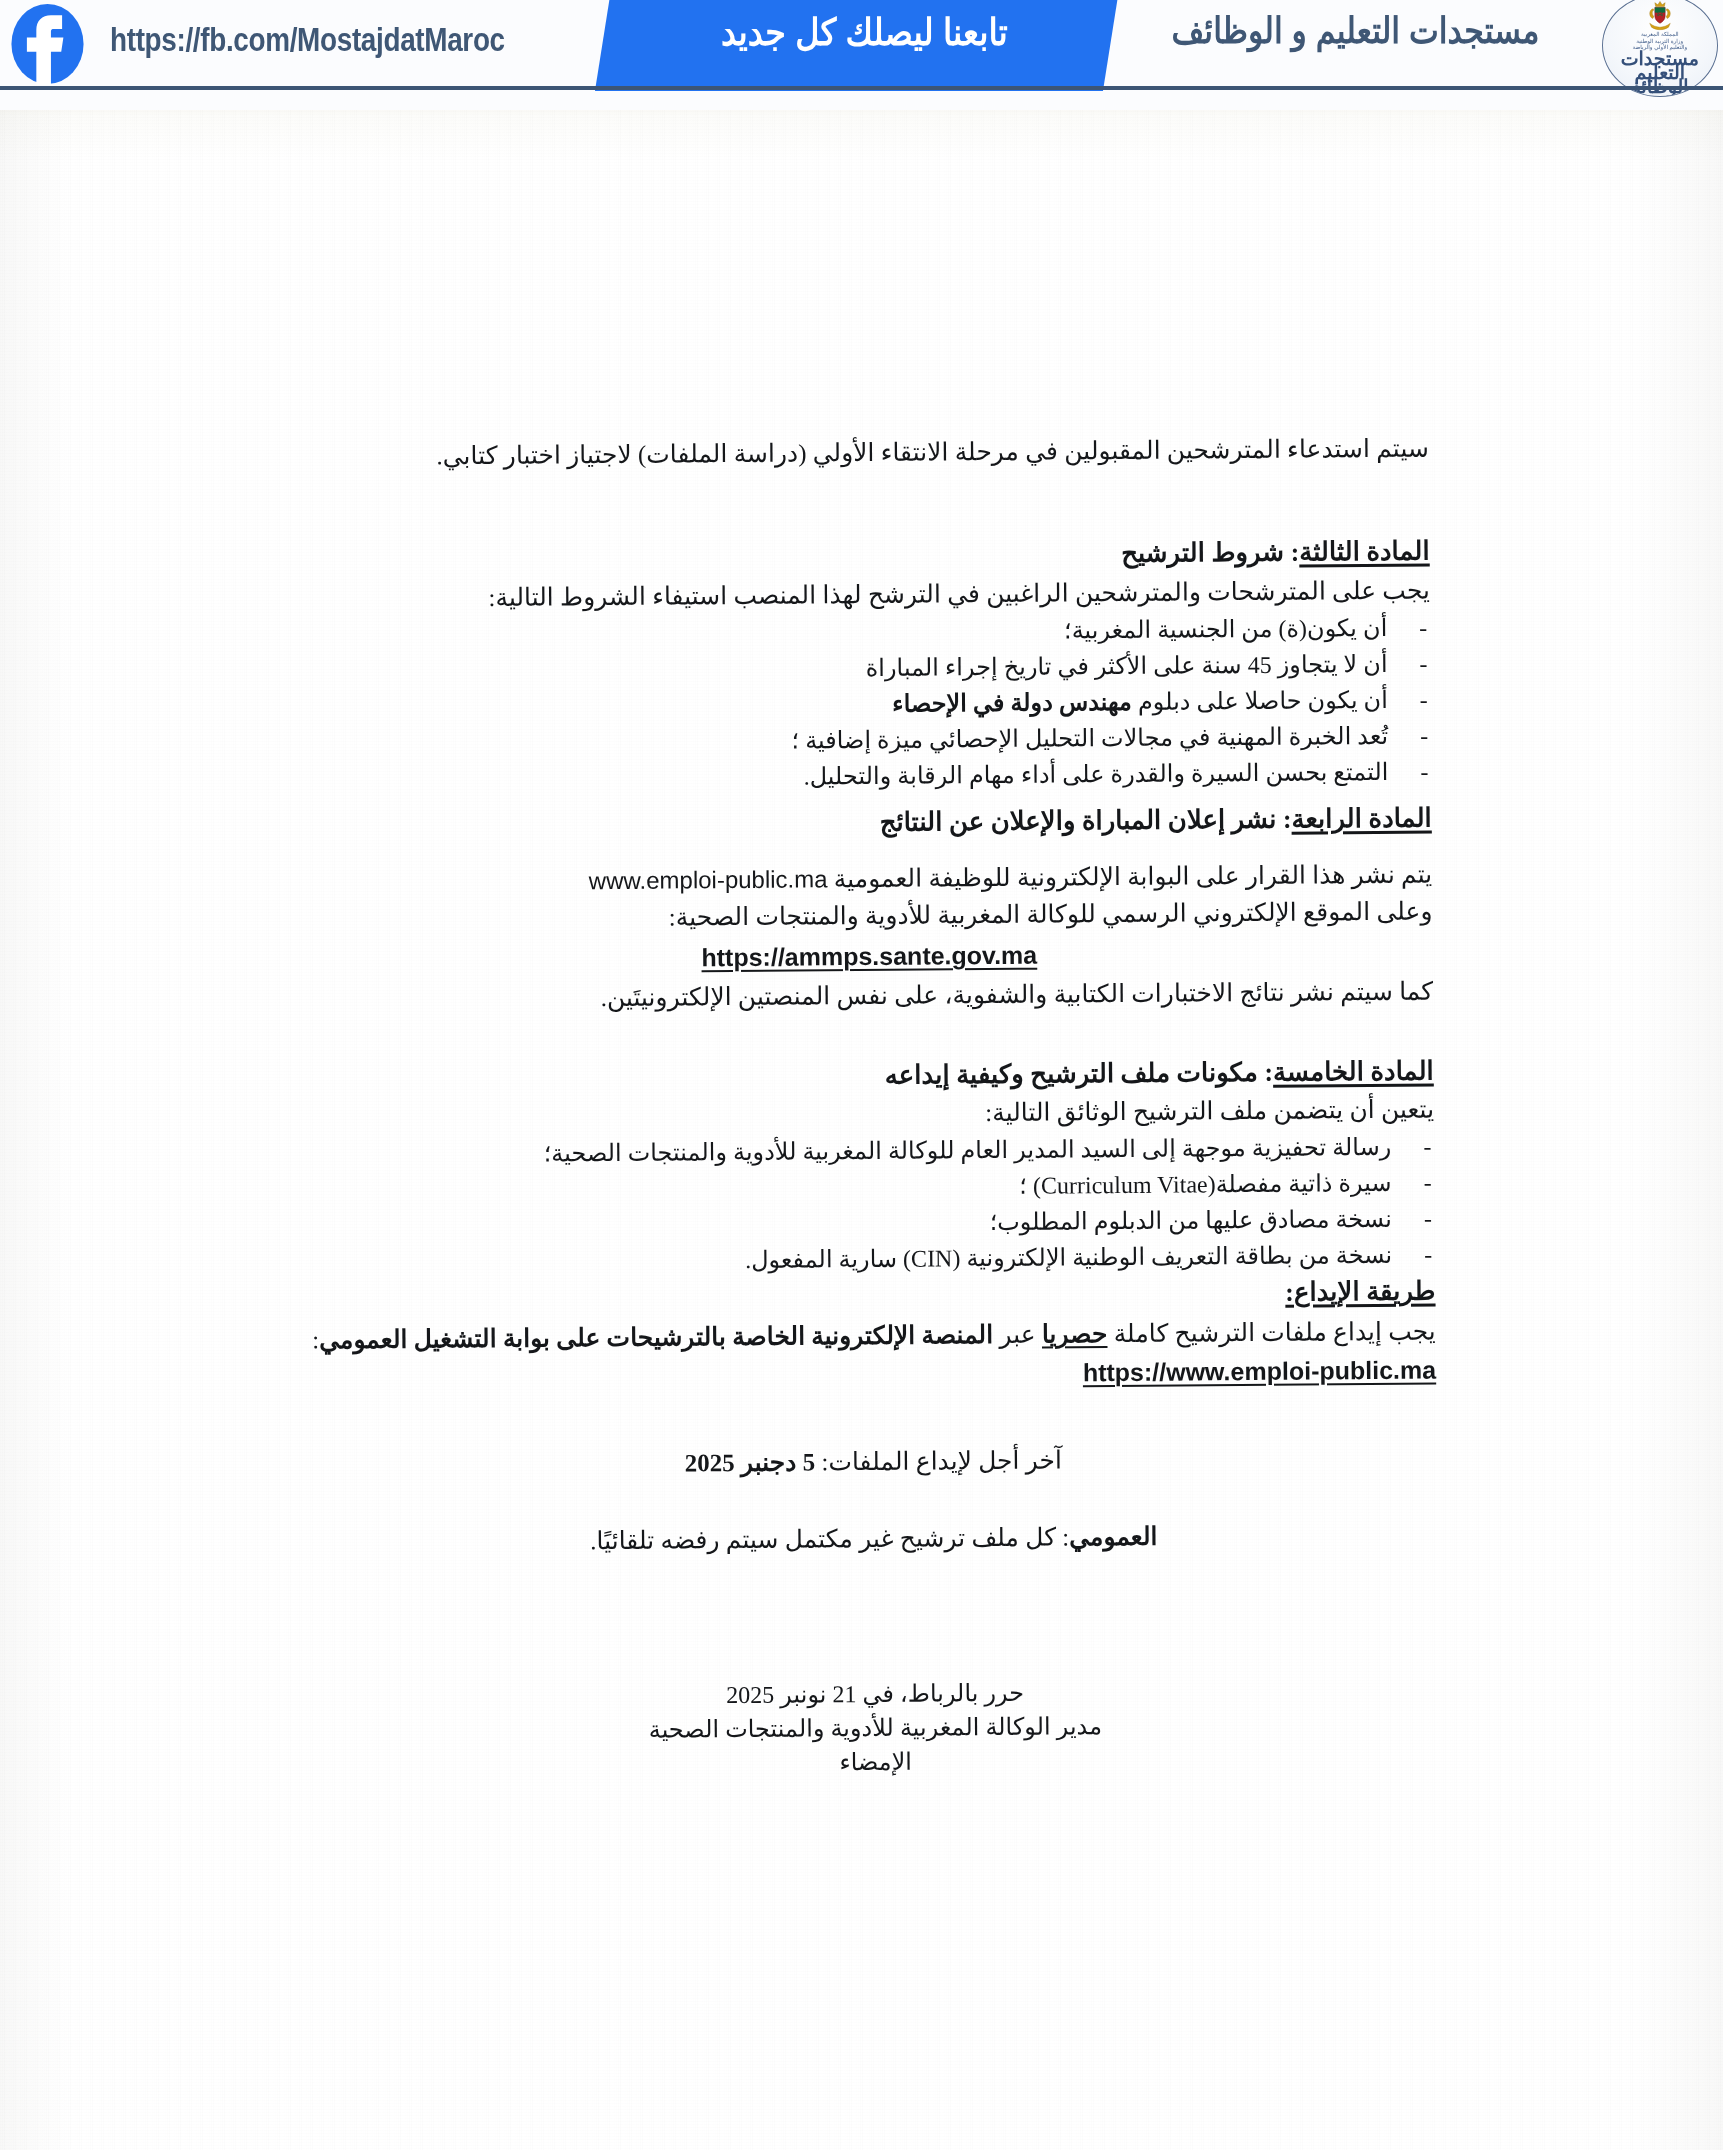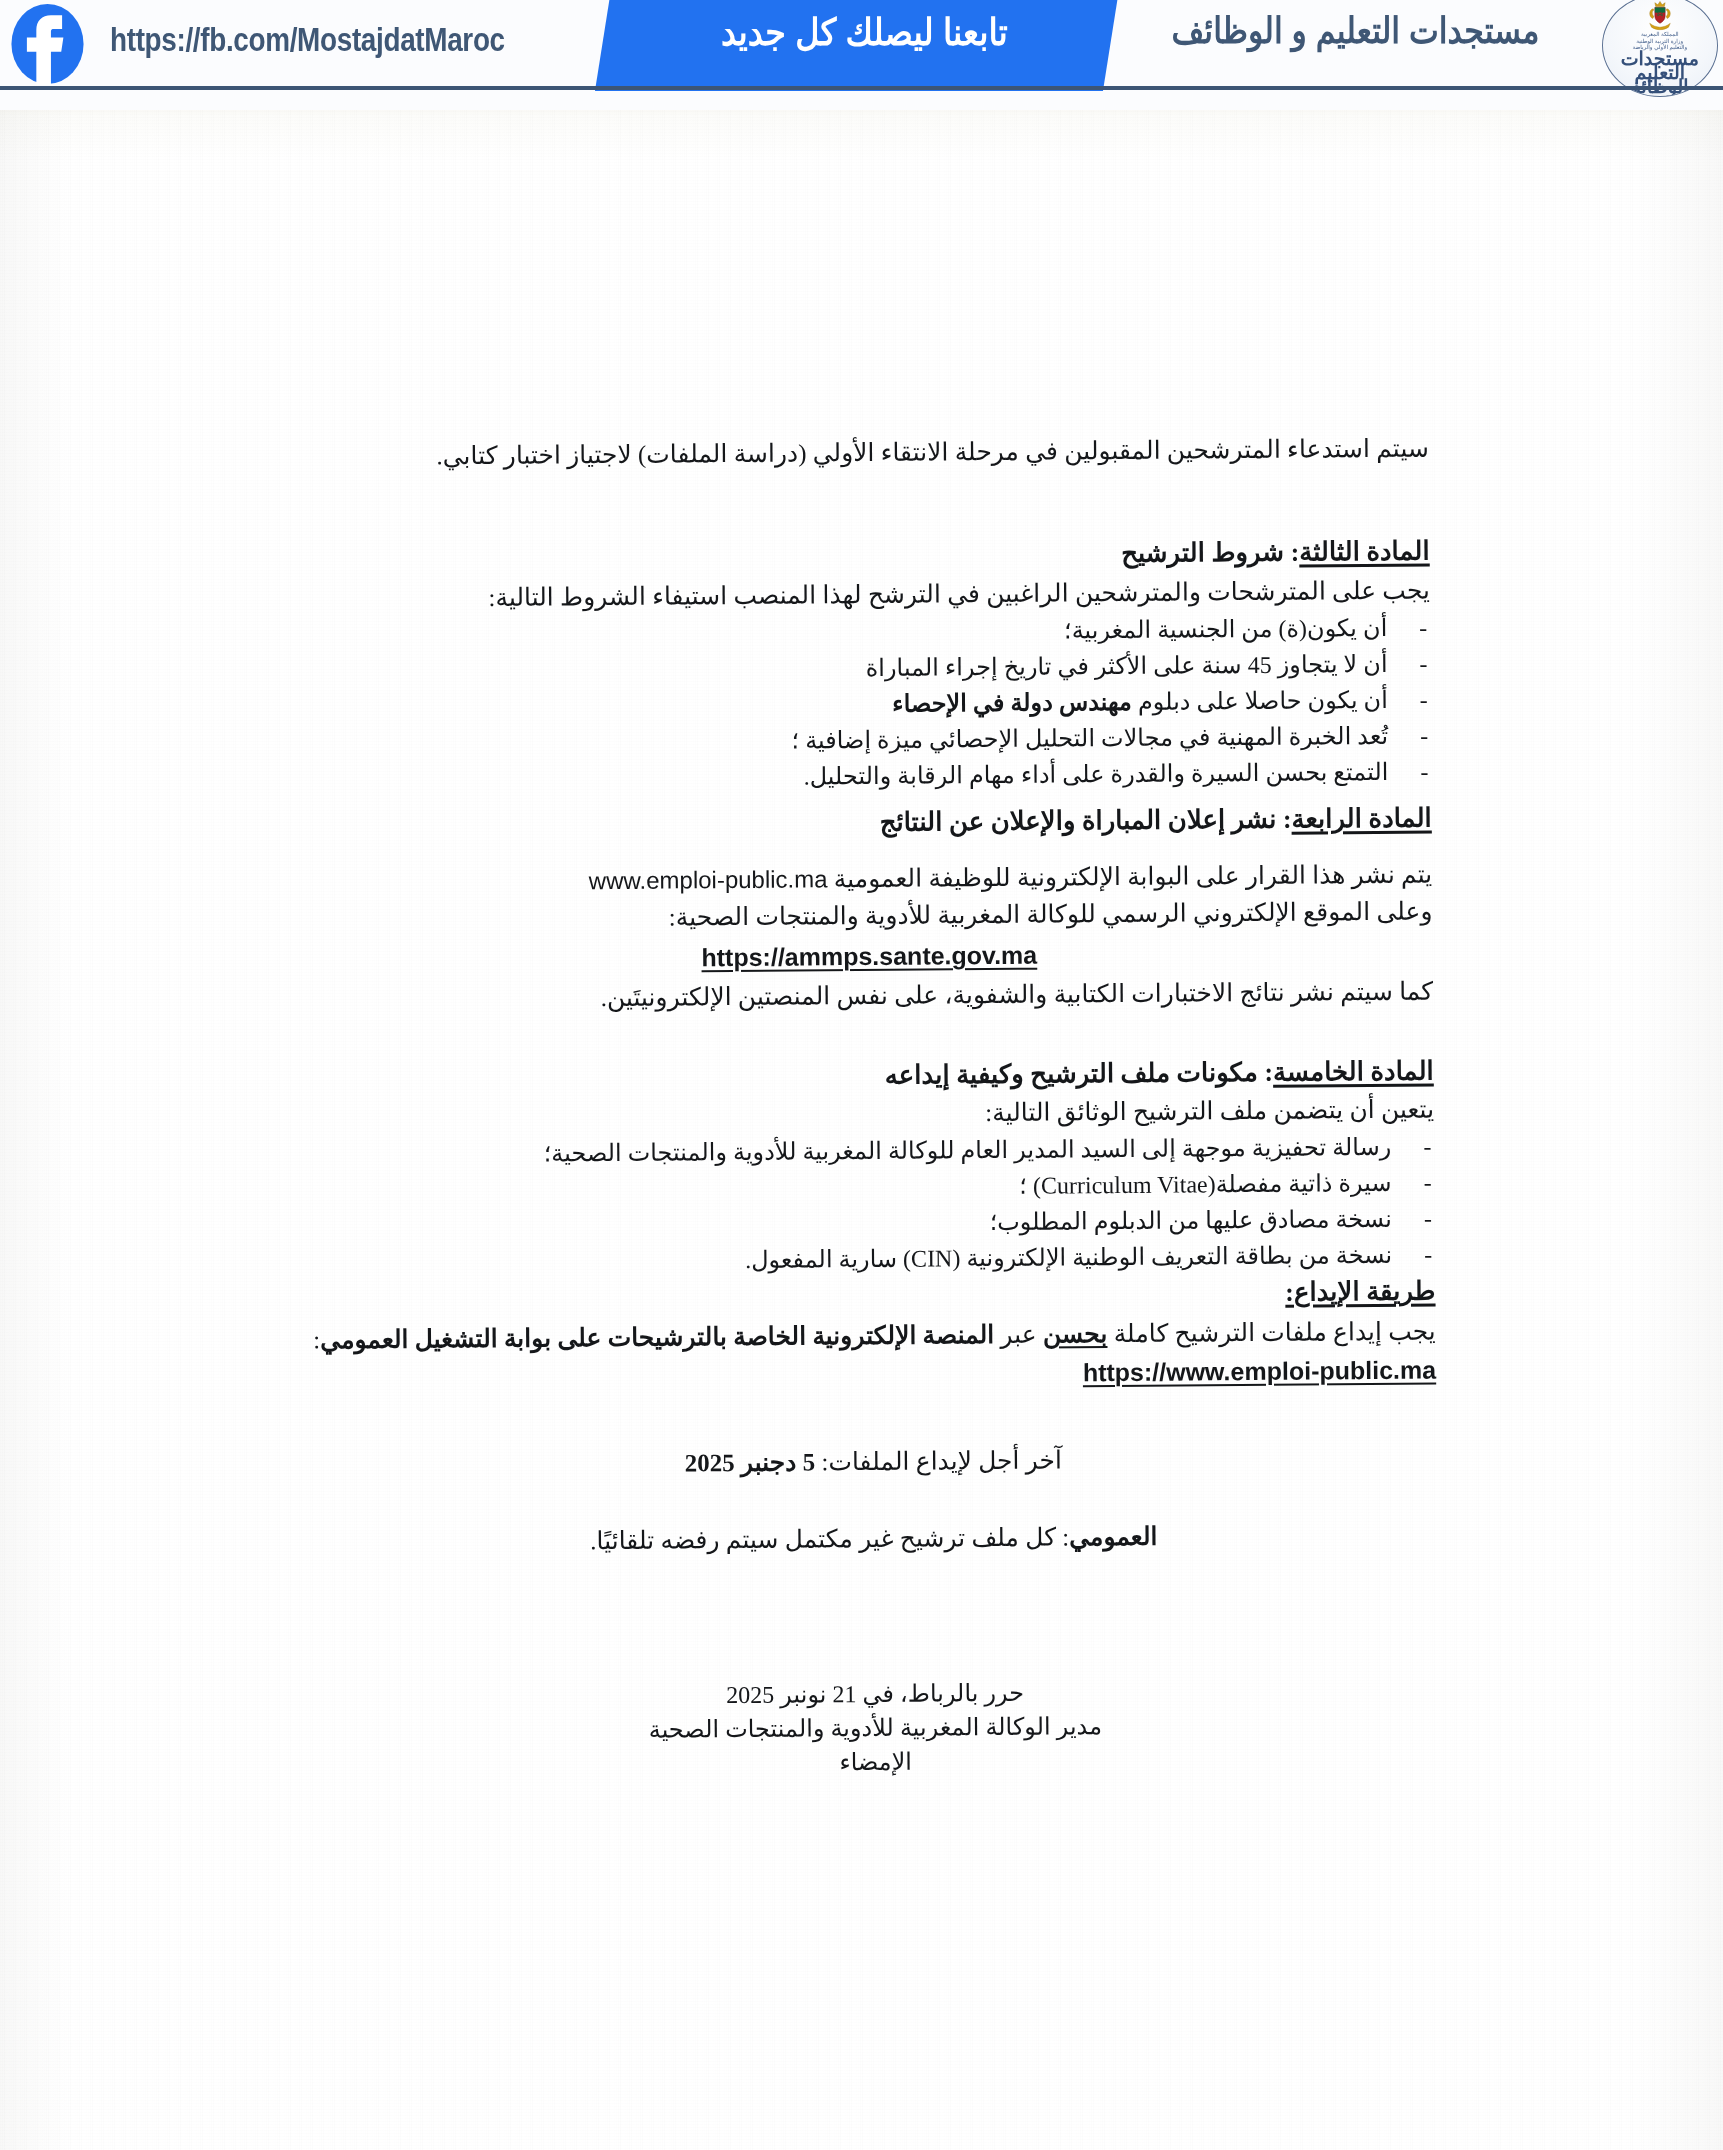--- a/index.html
+++ b/index.html
@@ -308,21 +308,21 @@
         <span class="dash">-</span>
         <span>نسخة من بطاقة التعريف الوطنية الإلكترونية (CIN) سارية المفعول.</span>
       </li>
     </ul>
 
     <div class="blk heading" style="right:297px;top:1187px;width:1127px;">
       <span class="u">طريقة الإيداع:</span>
     </div>
 
     <div class="blk para para-r" style="right:297px;top:1226px;width:1127px;line-height:39px;">
-      <span>يجب إيداع ملفات الترشيح كاملة </span><span class="b u">بحسن</span><span> عبر </span><span class="b">المنصة الإلكترونية الخاصة بالترشيحات على بوابة التشغيل العمومي</span><span>: </span><span class="url">https://www.emploi-public.ma</span>
+      <span>يجب إيداع ملفات الترشيح كاملة </span><span class="b u">حصريا</span><span> عبر </span><span class="b">المنصة الإلكترونية الخاصة بالترشيحات على بوابة التشغيل العمومي</span><span>: </span><span class="url">https://www.emploi-public.ma</span>
     </div>
 
     <div class="blk para para-c" style="right:297px;top:1353px;width:1127px;">
       <span>آخر أجل لإيداع الملفات: </span><span class="b">5 دجنبر 2025</span>
     </div>
 
     <div class="blk para para-c" style="right:297px;top:1430px;width:1127px;">
       <span class="b">العمومي</span><span>: كل ملف ترشيح غير مكتمل سيتم رفضه تلقائيًا.</span>
     </div>
 

